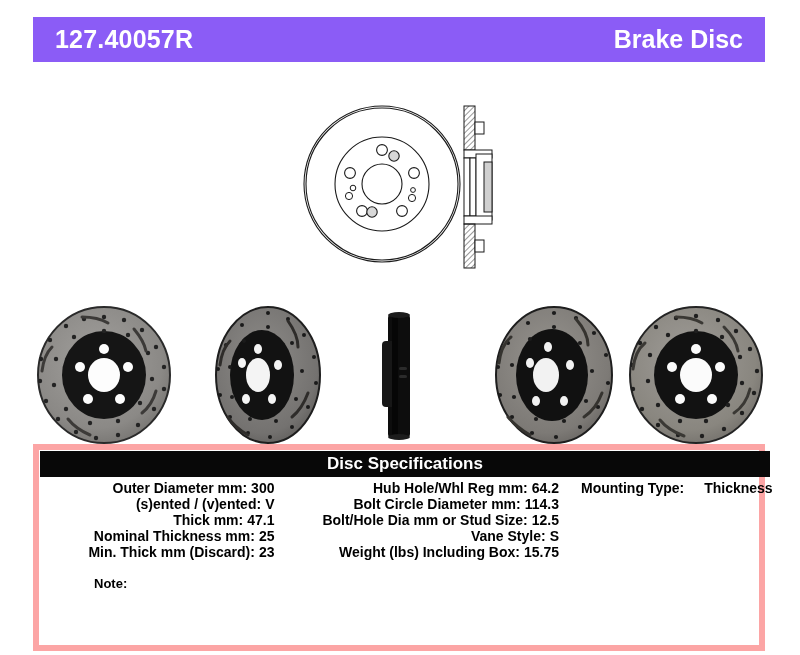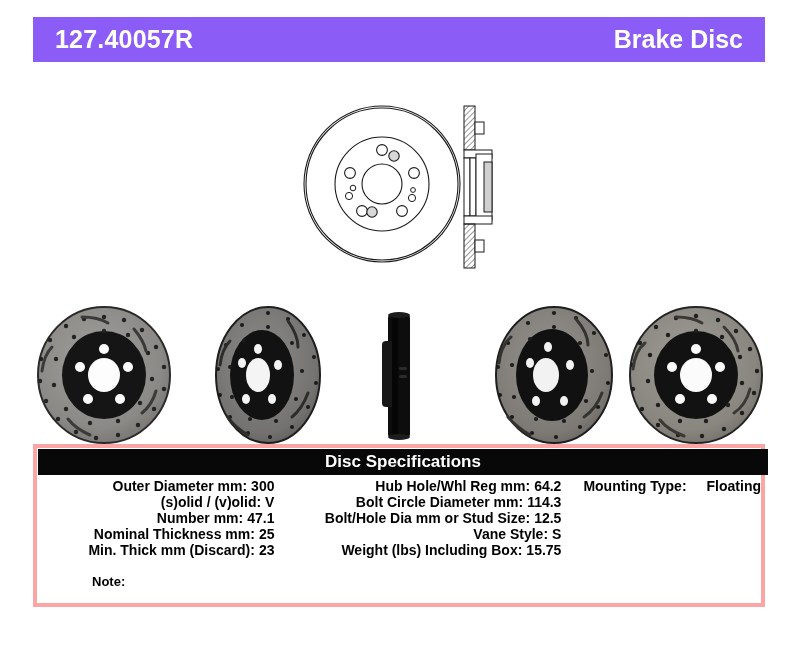--- a/index.html
+++ b/index.html
@@ -53,22 +53,22 @@
   .photo{
     position:absolute;
     top:0;
   }
   .photo svg{display:block;}
 
   
   .spec-box{
     position:absolute;
     left:33px;top:444px;
-    width:732px;height:163px;
-    border:4px solid #fca5a5;
+    width:732px;height:207px;
+    border:6px solid #fca5a5;
     box-sizing:border-box;
     background:#fff;
   }
   .spec-header{
     position:absolute;
     left:1px;top:1px;
     width:730px;height:26px;
     background:#080808;
     display:flex;align-items:center;justify-content:center;
   }
@@ -442,25 +442,25 @@
   </div>
 
   <div class="spec-columns">
 
     <div class="spec-col col-left">
       <div class="spec-row">
         <span class="spec-label">Outer Diameter mm:</span>
         <span class="spec-value">300</span>
       </div>
       <div class="spec-row">
-        <span class="spec-label">(s)olid / (v)olid:</span>
+        <span class="spec-label">(s)ented / (v)ented:</span>
         <span class="spec-value">V</span>
       </div>
       <div class="spec-row">
-        <span class="spec-label">Number mm:</span>
+        <span class="spec-label">Thick mm:</span>
         <span class="spec-value">47.1</span>
       </div>
       <div class="spec-row">
         <span class="spec-label">Nominal Thickness mm:</span>
         <span class="spec-value">25</span>
       </div>
       <div class="spec-row">
         <span class="spec-label">Min. Thick mm (Discard):</span>
         <span class="spec-value">23</span>
       </div>
@@ -485,21 +485,21 @@
       </div>
       <div class="spec-row">
         <span class="spec-label">Weight (lbs) Including Box:</span>
         <span class="spec-value">15.75</span>
       </div>
     </div>
 
     <div class="spec-col col-right">
       <div class="spec-row">
         <span class="spec-label">Mounting Type:</span>
-        <span class="spec-value">Floating</span>
+        <span class="spec-value">Thickness</span>
       </div>
     </div>
 
   </div>
 
   <div class="note-wrap" style="position:absolute;left:55px;top:126px;">
     <span>Note:</span>
     <span class="note-value"></span>
   </div>
 </div>

